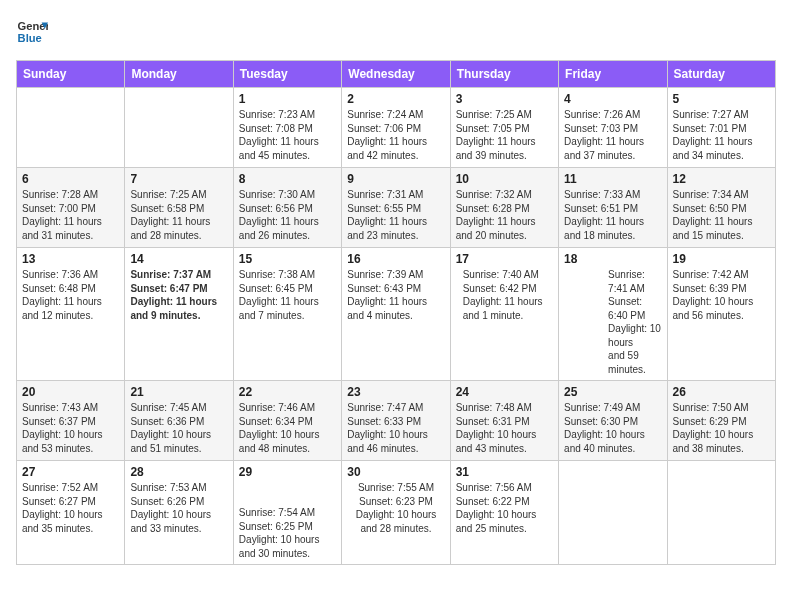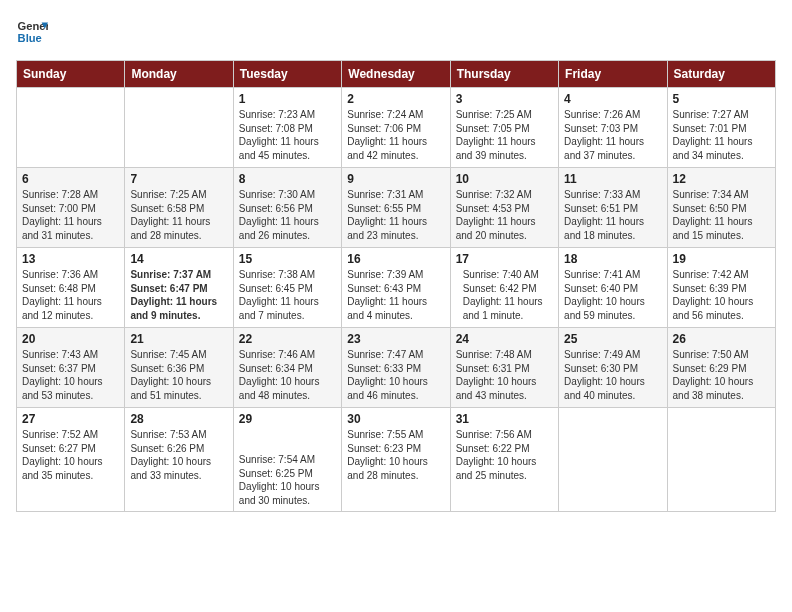--- a/index.html
+++ b/index.html
@@ -36,21 +36,21 @@
     .cal-subtitle {
       font-size: 14px;
       color: #555;
     }
     table {
       width: 100%;
       border-collapse: collapse;
       font-size: 11px;
     }
     thead tr th {
-      background: #7f1d1d;
+      background: #8b5cf6;
       color: #fff;
       text-align: left;
       padding: 6px 6px;
       font-size: 12px;
       font-weight: bold;
       border: 1px solid #ccc;
     }
     tbody tr td {
       border: 1px solid #ccc;
       vertical-align: top;
@@ -175,21 +175,21 @@
         <td>
           <div class="day-num">9</div>
           <div class="day-info" style="white-space: pre-line;">Sunrise: 7:31 AM
 Sunset: 6:55 PM
 Daylight: 11 hours
 and 23 minutes.</div>
         </td>
         <td>
           <div class="day-num">10</div>
           <div class="day-info" style="white-space: pre-line;">Sunrise: 7:32 AM
-Sunset: 4:53 PM
+Sunset: 6:28 PM
 Daylight: 11 hours
 and 20 minutes.</div>
         </td>
         <td>
           <div class="day-num">11</div>
           <div class="day-info" style="white-space: pre-line;">Sunrise: 7:33 AM
 Sunset: 6:51 PM
 Daylight: 11 hours
 and 18 minutes.</div>
         </td>
@@ -232,21 +232,21 @@
         </td>
         <td>
           <div class="day-num">17</div>
           <div class="day-info" style="white-space: pre-line; margin-left: 7px;">Sunrise: 7:40 AM
 Sunset: 6:42 PM
 Daylight: 11 hours
 and 1 minute.</div>
         </td>
         <td>
           <div class="day-num">18</div>
-          <div class="day-info" style="white-space: pre-line;">Sunrise: 7:41 AM
+          <div class="day-info" style="white-space: pre-line; margin-left: 44px;">Sunrise: 7:41 AM
 Sunset: 6:40 PM
 Daylight: 10 hours
 and 59 minutes.</div>
         </td>
         <td>
           <div class="day-num">19</div>
           <div class="day-info" style="white-space: pre-line;">Sunrise: 7:42 AM
 Sunset: 6:39 PM
 Daylight: 10 hours
 and 56 minutes.</div>
@@ -320,21 +320,21 @@
         </td>
         <td>
           <div class="day-num">29</div>
           <div class="day-info" style="white-space: pre-line; margin-top: 27px;">Sunrise: 7:54 AM
 Sunset: 6:25 PM
 Daylight: 10 hours
 and 30 minutes.</div>
         </td>
         <td>
           <div class="day-num">30</div>
-          <div class="day-info" style="white-space: pre-line;">Sunrise: 7:55 AM
+          <div class="day-info" style="white-space: pre-line; text-align: center;">Sunrise: 7:55 AM
 Sunset: 6:23 PM
 Daylight: 10 hours
 and 28 minutes.</div>
         </td>
         <td>
           <div class="day-num">31</div>
           <div class="day-info" style="white-space: pre-line;">Sunrise: 7:56 AM
 Sunset: 6:22 PM
 Daylight: 10 hours
 and 25 minutes.</div>

